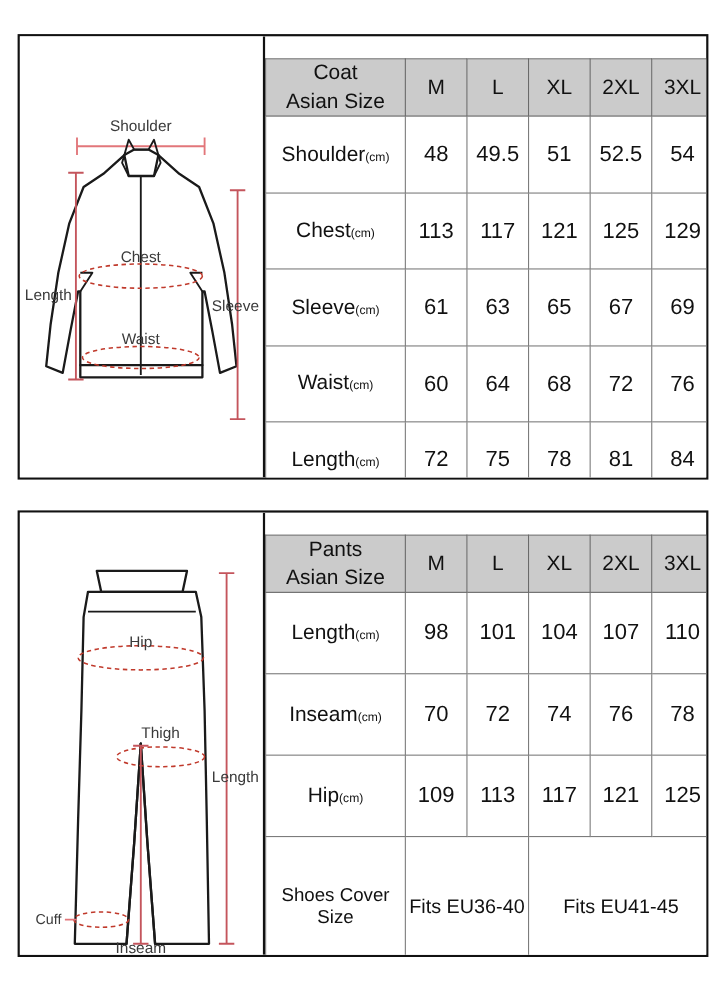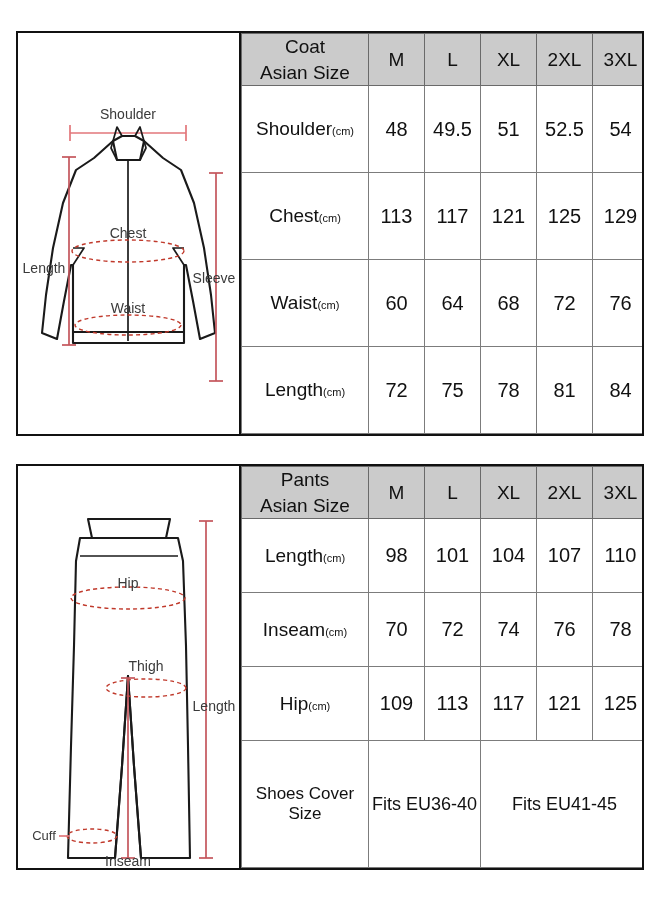--- a/index.html
+++ b/index.html
@@ -30,20 +30,21 @@
     background: #ffffff;
     border-right: 2px solid #111111;
   }
   .table-cell { flex: 1 1 auto; position: relative; }
 
   table.size-table {
     width: 100%;
     height: 100%;
     border-collapse: collapse;
     table-layout: fixed;
+    margin-top: 20px;
   }
   table.size-table th,
   table.size-table td {
     border: 1px solid #7c7c7c;
     text-align: center;
     vertical-align: middle;
     color: #111111;
     font-weight: 400;
     padding: 0 2px;
   }
@@ -168,20 +169,28 @@
           </tr>
           <tr>
             <td class="rowlabel"><span>Chest</span><span class="unit">(cm)</span></td>
             <td>113</td>
             <td>117</td>
             <td>121</td>
             <td>125</td>
             <td>129</td>
           </tr>
           <tr>
+            <td class="rowlabel"><span>Sleeve</span><span class="unit">(cm)</span></td>
+            <td>61</td>
+            <td>63</td>
+            <td>65</td>
+            <td>67</td>
+            <td>69</td>
+          </tr>
+          <tr>
             <td class="rowlabel"><span>Waist</span><span class="unit">(cm)</span></td>
             <td>60</td>
             <td>64</td>
             <td>68</td>
             <td>72</td>
             <td>76</td>
           </tr>
           <tr>
             <td class="rowlabel"><span>Length</span><span class="unit">(cm)</span></td>
             <td>72</td>

